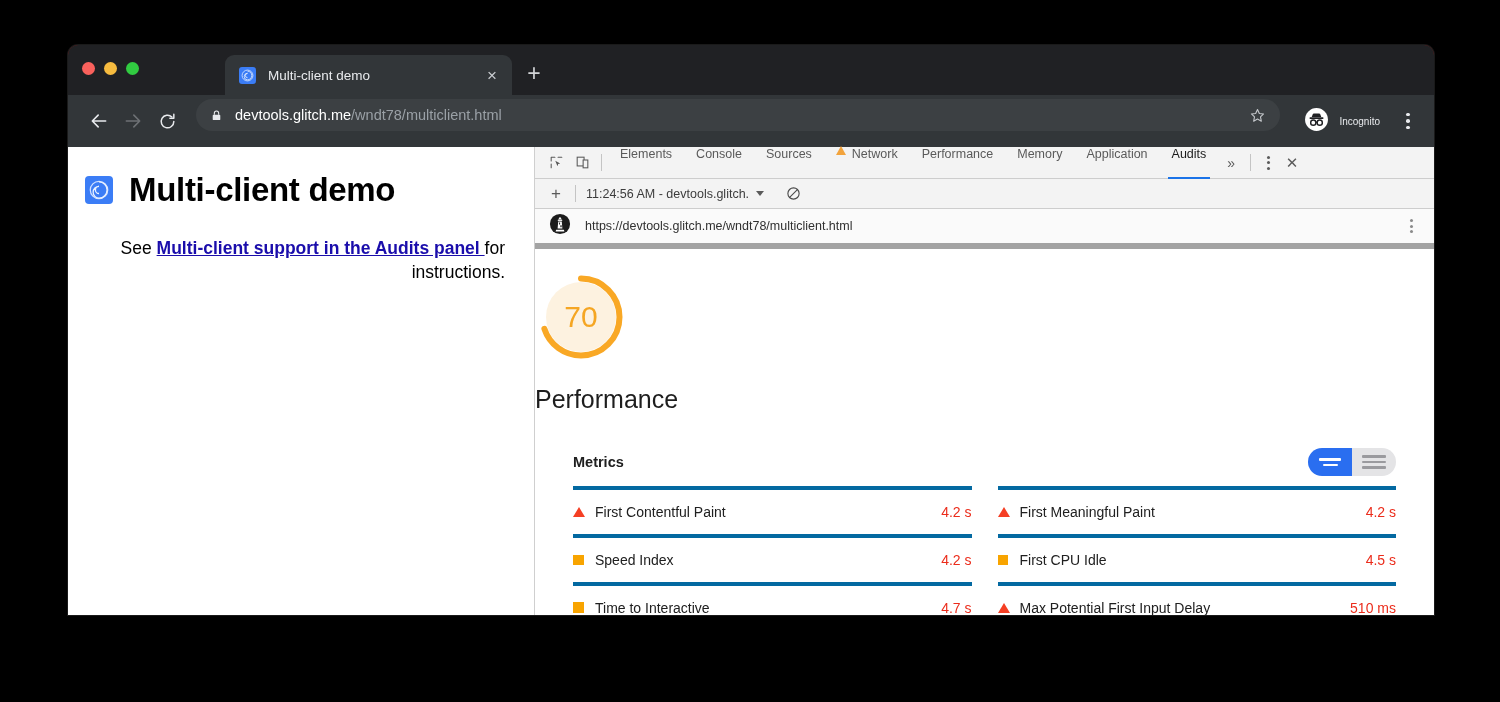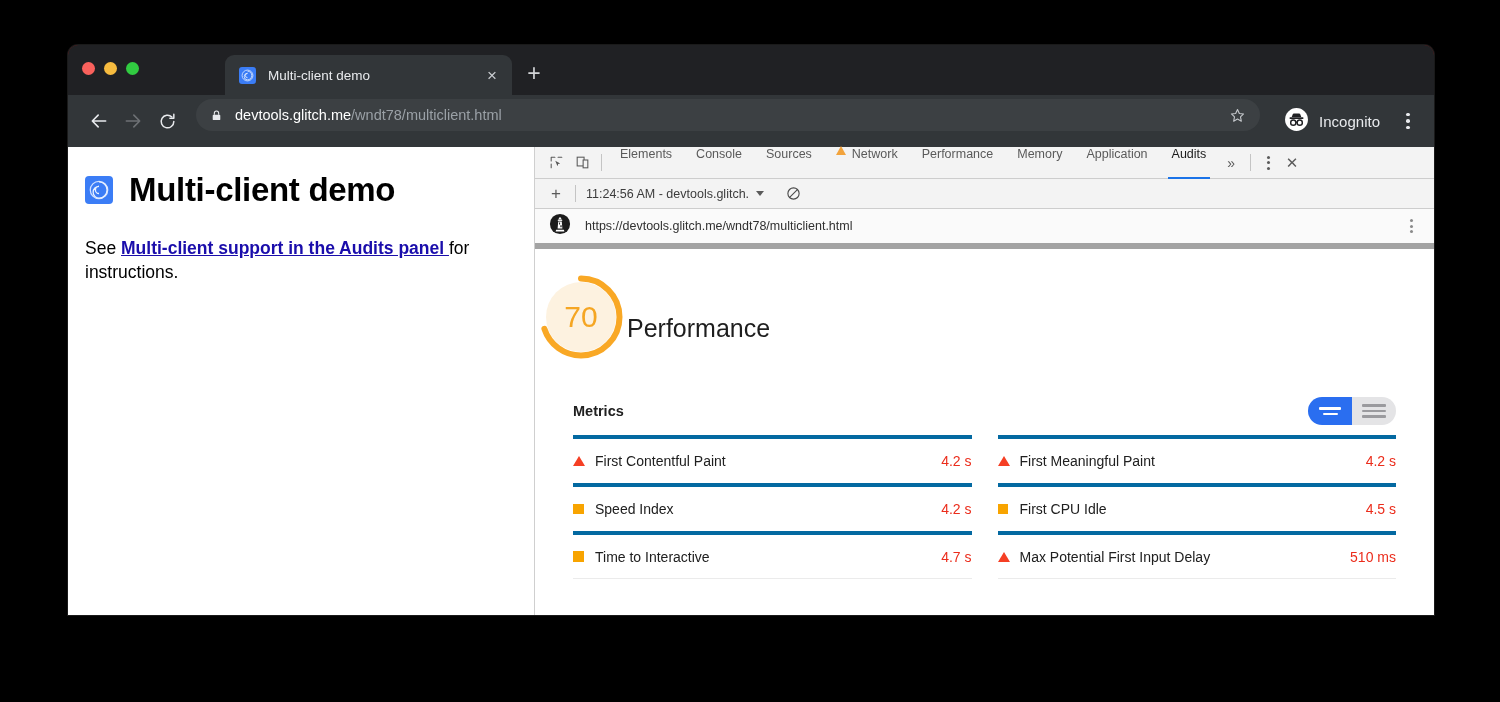--- a/index.html
+++ b/index.html
@@ -119,21 +119,21 @@
     flex: 0 0 auto;
     margin-right: 2px;
   }
   #incognito-chip {
     display: flex; align-items: center;
     margin-left: 14px;
     flex: 0 0 auto;
   }
   #incognito-chip .label {
     color: #e8eaed;
-    font-size: 15px;
+    font-size: 10px;
     margin-left: 10px;
   }
   #browser-menu {
     width: 28px; height: 30px;
     display: flex; flex-direction: column;
     align-items: center; justify-content: center;
     gap: 3px;
     margin-left: 14px;
     flex: 0 0 auto;
   }
@@ -171,20 +171,21 @@
     font-weight: bold;
     color: #000000;
     letter-spacing: -0.3px;
   }
   #page-paragraph {
     margin-top: 28px;
     font-size: 17.5px;
     color: #000000;
     line-height: 1.35;
     max-width: 420px;
+    text-align: right;
   }
   #page-paragraph a {
     color: #1a0dab;
     font-weight: bold;
     text-decoration: underline;
   }
 
   
   #devtools {
     flex: 1;
@@ -322,22 +323,21 @@
 
   
   #report-body {
     flex: 1;
     overflow: hidden;
     background: #ffffff;
     padding-top: 22px;
   }
   #gauge-block {
     display: flex;
-    flex-direction: row;
-    align-items: center;
+    flex-direction: column;
   }
   #gauge {
     width: 92px; height: 92px;
     position: relative;
   }
   #gauge svg { display: block; }
   #gauge-score {
     position: absolute;
     inset: 0;
     display: flex; align-items: center; justify-content: center;

